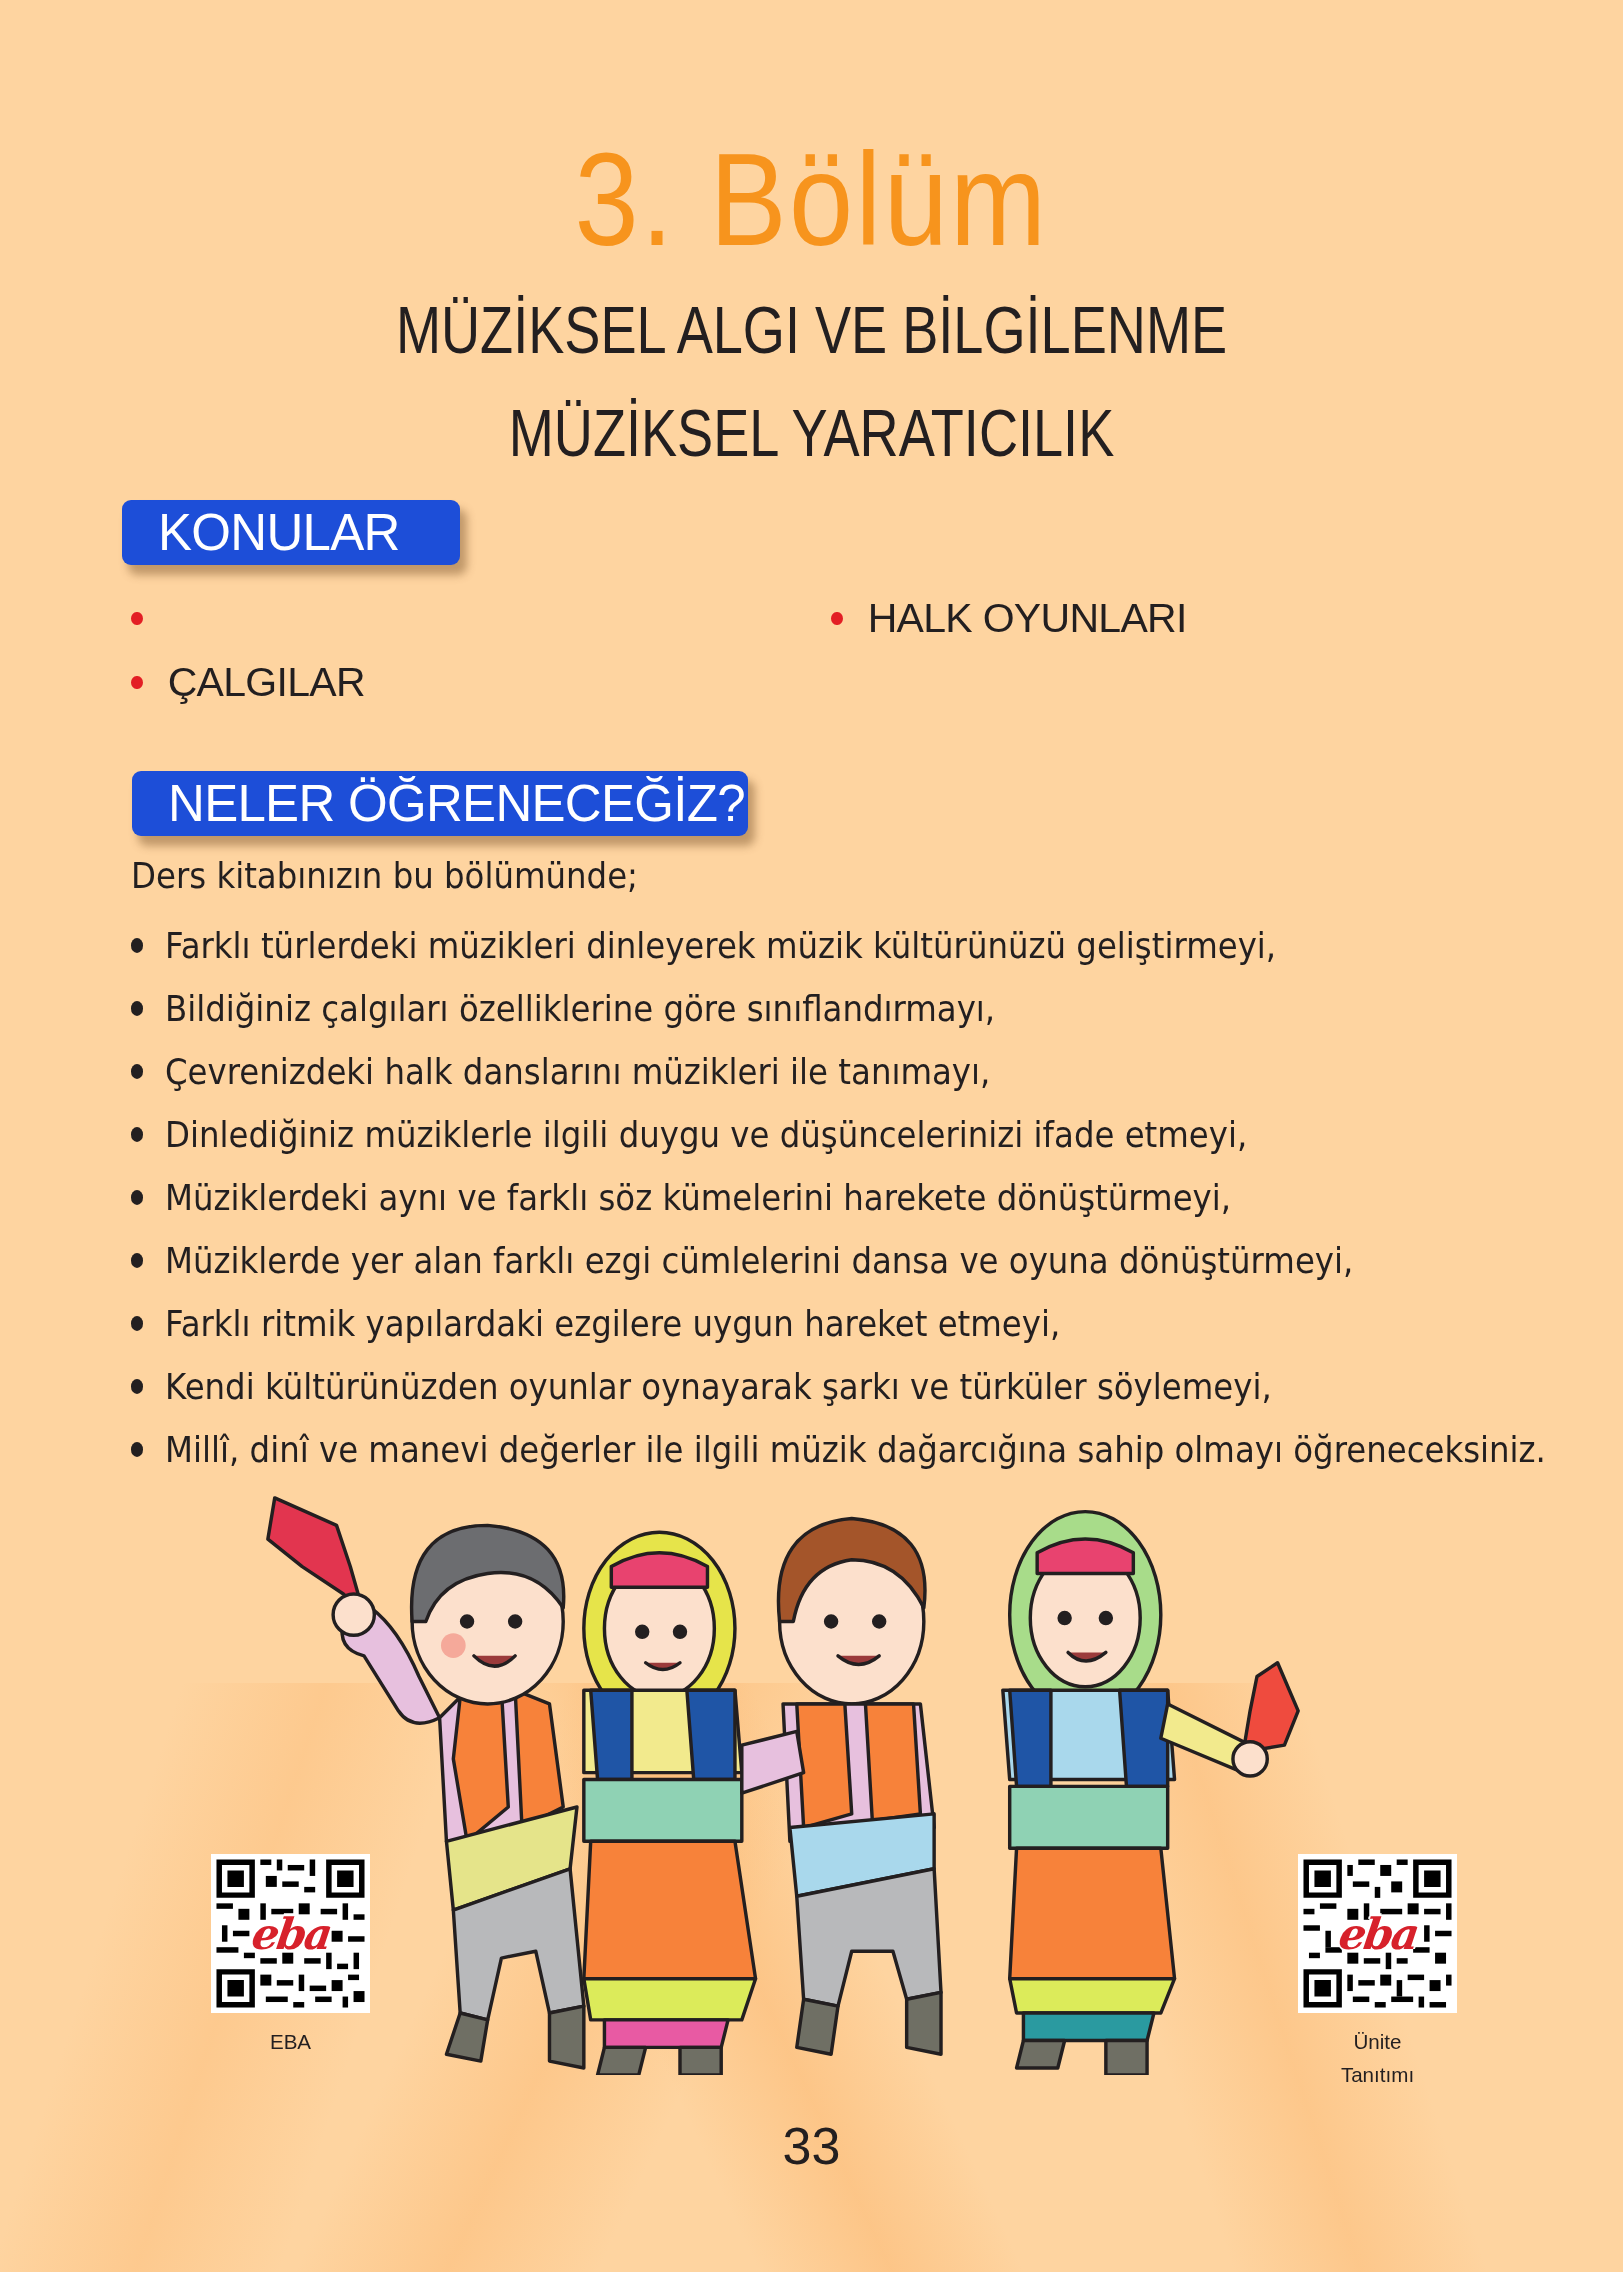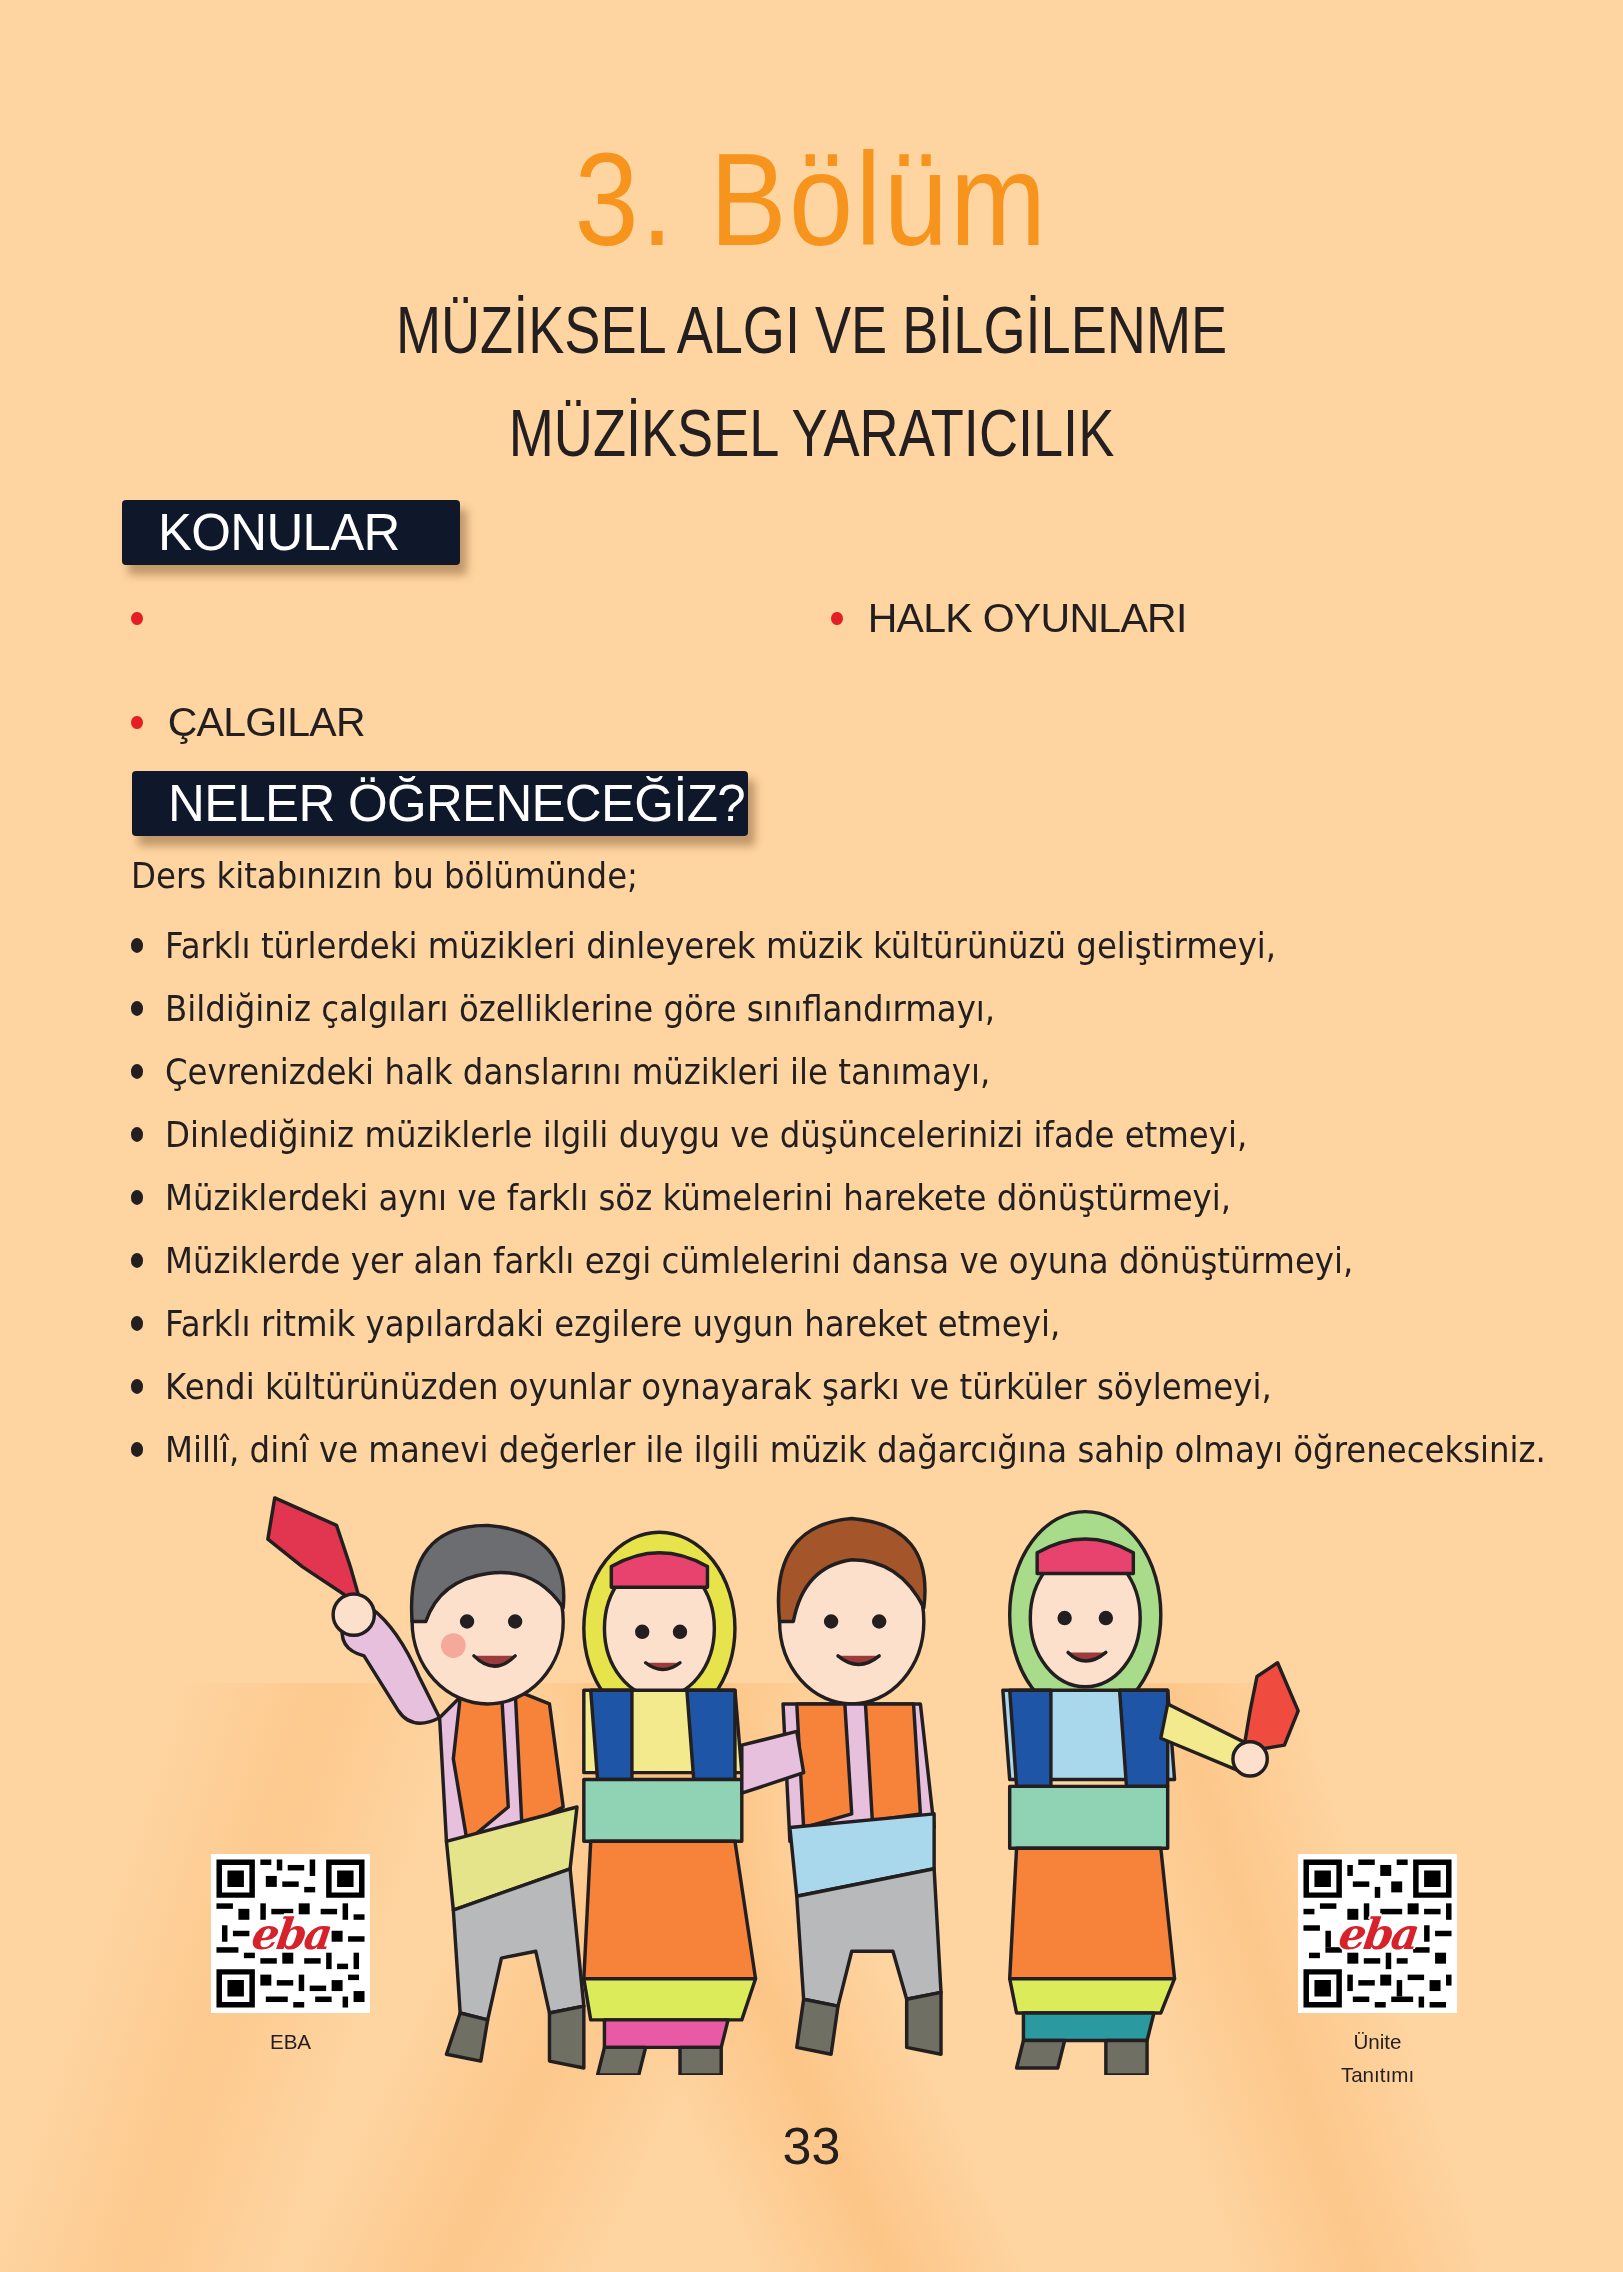--- a/index.html
+++ b/index.html
@@ -28,22 +28,22 @@
   .subtitle {
     position: absolute; left: 0; width: 1623px; text-align: center;
     font-family: "Liberation Sans", sans-serif;
     font-size: 66px; line-height: 76px; color: #231f20;
     transform: scaleX(0.82);
   }
   .subtitle.l1 { top: 292px; }
   .subtitle.l2 { top: 395px; }
 
   .pill {
-    position: absolute; height: 65px; border-radius: 4px;
-    background: #0f172a; color: #fff;
+    position: absolute; height: 65px; border-radius: 9px;
+    background: #1d4ed8; color: #fff;
     box-shadow: 6.9px 9.6px 8.2px rgba(120,80,40,0.45);
     font-family: "Liberation Sans", sans-serif;
     font-size: 51px; line-height: 65px; padding-left: 36px; box-sizing: border-box;
     letter-spacing: -0.7px;
   }
   .pill.konular { left: 122px; top: 500px; width: 338px; }
   .pill.neler { left: 122px; top: 771px; width: 616px; margin-left: 10px; }
 
   .topic {
     position: absolute; font-family: "Liberation Sans", sans-serif;
@@ -103,21 +103,21 @@
 
 <div class="chapter-title">3. Bölüm</div>
 <div class="subtitle l1">MÜZİKSEL ALGI VE BİLGİLENME</div>
 <div class="subtitle l2">MÜZİKSEL YARATICILIK</div>
 
 <div class="pill konular">KONULAR</div>
 
 <div class="topic" style="left:131px; top:594px;">
   <span class="dot"></span>
 </div>
-<div class="topic" style="left:131px; top:658px;margin-top:40px;">
+<div class="topic" style="left:131px; top:658px;">
   <span class="dot"></span><span>ÇALGILAR</span>
 </div>
 <div class="topic" style="left:831px; top:594px;">
   <span class="dot"></span><span>HALK OYUNLARI</span>
 </div>
 
 <div class="pill neler">NELER ÖĞRENECEĞİZ?</div>
 
 <div class="intro">Ders kitabınızın bu bölümünde;</div>
 

